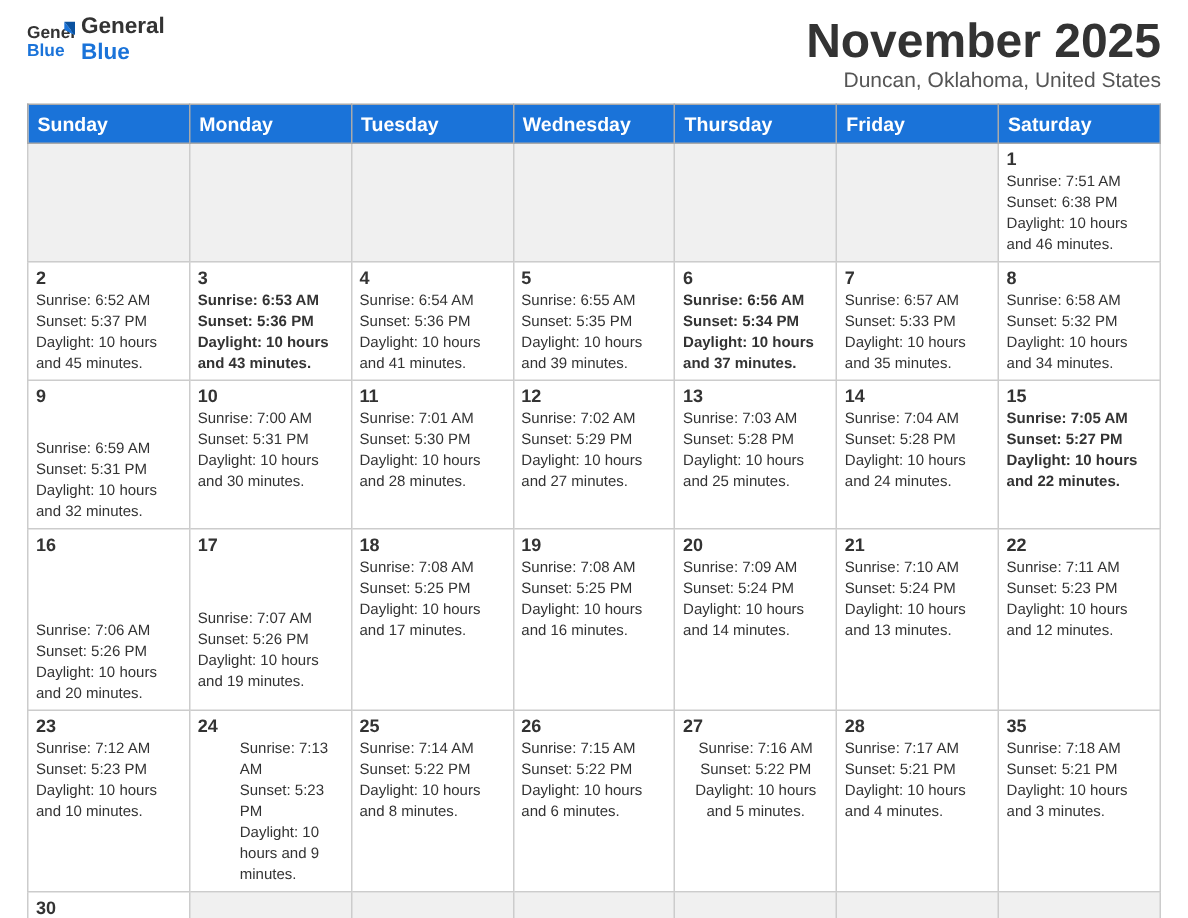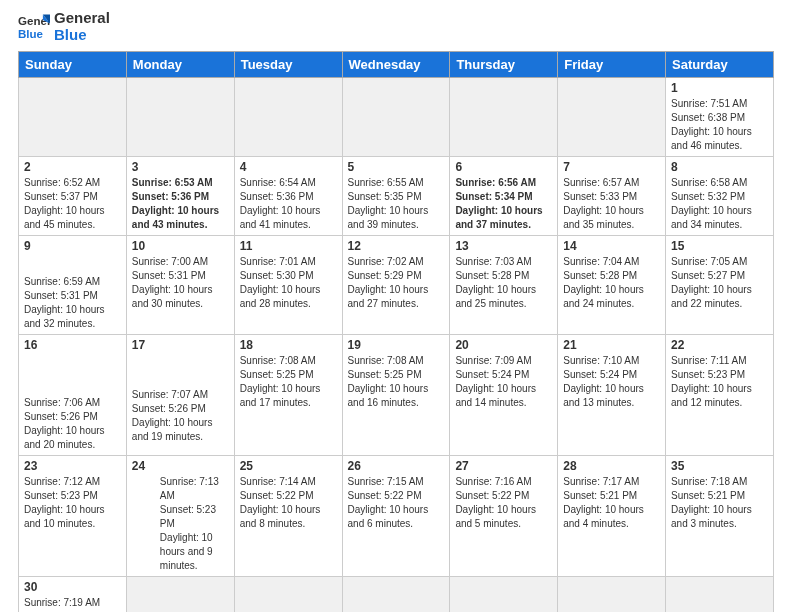--- a/index.html
+++ b/index.html
@@ -94,20 +94,24 @@
         <text x="0" y="16" font-size="13" font-weight="bold" fill="#333">General</text>
         <text x="0" y="30" font-size="13" font-weight="bold" fill="#1a73d9">Blue</text>
         <polygon points="28,4 36,14 28,10 28,4" fill="#1a73d9"></polygon>
         <polygon points="28,4 36,4 36,14" fill="#0a52a0"></polygon>
       </svg>
       <div>
         <div style="font-size:15px;font-weight:bold;color:#333;line-height:1.1;">General</div>
         <div style="font-size:15px;font-weight:bold;color:#1a73d9;line-height:1.1;">Blue</div>
       </div>
     </div>
+    <div class="title-block">
+      <div class="month-title">November 2025</div>
+      <div class="location">Duncan, Oklahoma, United States</div>
+    </div>
   </div>
 
   <table class="calendar">
     <thead>
       <tr>
       <th>Sunday</th>
           <th>Monday</th>
           <th>Tuesday</th>
           <th>Wednesday</th>
           <th>Thursday</th>
@@ -206,21 +210,21 @@
 Daylight: 10 hours and 25 minutes.</div>
           </td>
           <td>
             <span class="day-num">14</span>
             <div class="day-info" style="white-space: pre-line;">Sunrise: 7:04 AM
 Sunset: 5:28 PM
 Daylight: 10 hours and 24 minutes.</div>
           </td>
           <td>
             <span class="day-num">15</span>
-            <div class="day-info" style="white-space: pre-line;">Sunrise: 7:05 AM
+            <div class="day-info" style="white-space: pre-line; font-weight: bold;">Sunrise: 7:05 AM
 Sunset: 5:27 PM
 Daylight: 10 hours and 22 minutes.</div>
           </td>
         </tr>
         <tr>
           <td>
             <span class="day-num">16</span>
             <div class="day-info" style="white-space: pre-line; margin-top: 44px;">Sunrise: 7:06 AM
 Sunset: 5:26 PM
 Daylight: 10 hours and 20 minutes.</div>
@@ -282,21 +286,21 @@
 Daylight: 10 hours and 8 minutes.</div>
           </td>
           <td>
             <span class="day-num">26</span>
             <div class="day-info" style="white-space: pre-line;">Sunrise: 7:15 AM
 Sunset: 5:22 PM
 Daylight: 10 hours and 6 minutes.</div>
           </td>
           <td>
             <span class="day-num">27</span>
-            <div class="day-info" style="white-space: pre-line;">Sunrise: 7:16 AM
+            <div class="day-info" style="white-space: pre-line; text-align: center;">Sunrise: 7:16 AM
 Sunset: 5:22 PM
 Daylight: 10 hours and 5 minutes.</div>
           </td>
           <td>
             <span class="day-num">28</span>
             <div class="day-info" style="white-space: pre-line;">Sunrise: 7:17 AM
 Sunset: 5:21 PM
 Daylight: 10 hours and 4 minutes.</div>
           </td>
           <td>

